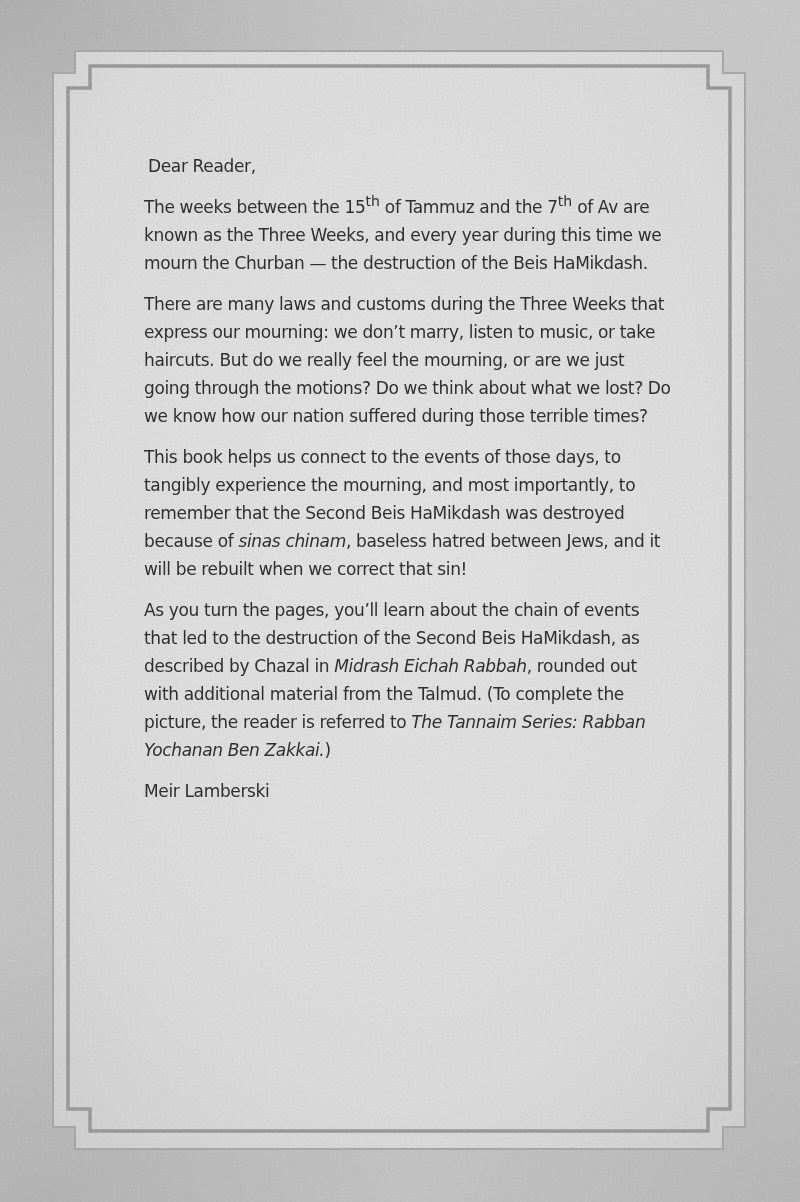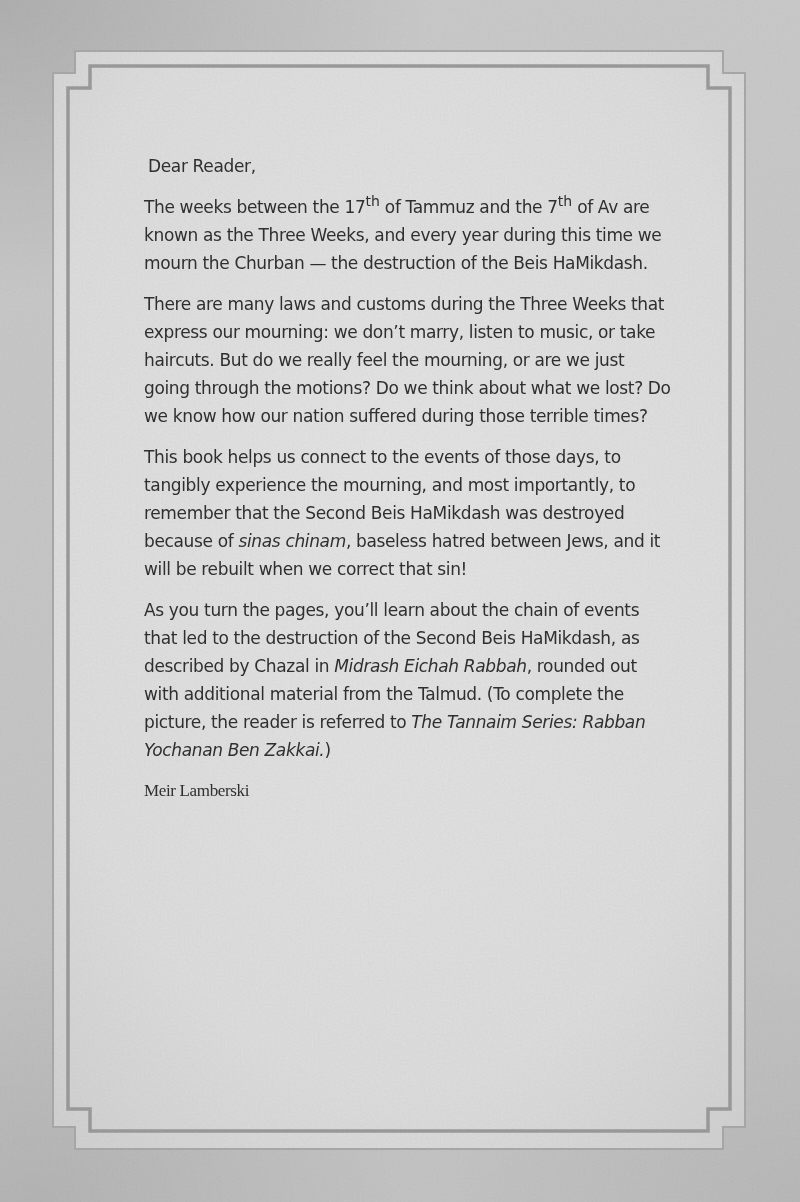--- a/index.html
+++ b/index.html
@@ -35,21 +35,21 @@
   .letter{
     position:absolute;
     left:144px;top:152px;width:528px;
     font-size:17px;line-height:28px;
     letter-spacing:-0.35px;
   }
   .salutation{margin:0 0 13px 4px;}
   .para{margin:0 0 13px 0;}
   .para em{}
   .para sup{font-size:14px;line-height:0;vertical-align:super;letter-spacing:0;}
-  .signature{margin:0;font-family:Liberation Serif, serif;}
+  .signature{margin:0;}
 </style>
 </head>
 <body>
 
 <div class="page">
 
   <svg class="frame-svg" viewBox="0 0 800 1202" aria-hidden="true">
     <defs>
       <radialGradient id="paperGrad" cx="50%" cy="42%" r="75%">
         <stop offset="0%" stop-color="#e3e3e3"></stop>
@@ -58,21 +58,21 @@
       </radialGradient>
     </defs>
     <path d="M75 51 H723 V73 H745 V1127 H723 V1149 H75 V1127 H53 V73 H75 Z" fill="url(#paperGrad)" stroke="none"></path>
     <path class="frame-outer" d="M75 51 H723 V73 H745 V1127 H723 V1149 H75 V1127 H53 V73 H75 Z"></path>
     <path class="frame-inner" d="M90 66 H708 V88 H730 V1109 H708 V1131 H90 V1109 H68 V88 H90 Z"></path>
   </svg>
 
   <div class="letter">
     <p class="salutation">Dear Reader,</p>
     <div id="paragraphs">
-        <p class="para"><span>The weeks between the 17</span><sup>th</sup><span> of Tammuz and the 7</span><sup>th</sup><span> of Av are known as the Three Weeks, and every year during this time we mourn the Churban — the destruction of the Beis HaMikdash.</span></p>
+        <p class="para"><span>The weeks between the 15</span><sup>th</sup><span> of Tammuz and the 7</span><sup>th</sup><span> of Av are known as the Three Weeks, and every year during this time we mourn the Churban — the destruction of the Beis HaMikdash.</span></p>
         <p class="para"><span>There are many laws and customs during the Three Weeks that express our mourning: we don’t marry, listen to music, or take haircuts. But do we really feel the mourning, or are we just going through the motions? Do we think about what we lost? Do we know how our nation suffered during those terrible times?</span></p>
         <p class="para"><span>This book helps us connect to the events of those days, to tangibly experience the mourning, and most importantly, to remember that the Second Beis HaMikdash was destroyed because of </span><em>sinas chinam</em><span>, baseless hatred between Jews, and it will be rebuilt when we correct that sin!</span></p>
         <p class="para"><span>As you turn the pages, you’ll learn about the chain of events that led to the destruction of the Second Beis HaMikdash, as described by Chazal in </span><em>Midrash Eichah Rabbah</em><span>, rounded out with additional material from the Talmud. (To complete the picture, the reader is referred to </span><em>The Tannaim Series: Rabban Yochanan Ben Zakkai.</em><span>)</span></p>
       </div>
     <p class="signature">Meir Lamberski</p>
   </div>
 
   <svg class="grain-svg" viewBox="0 0 800 1202" preserveAspectRatio="none" aria-hidden="true">
     <filter id="grain">
       <feTurbulence type="fractalNoise" baseFrequency="0.5" numOctaves="2" seed="11" stitchTiles="stitch"></feTurbulence>

